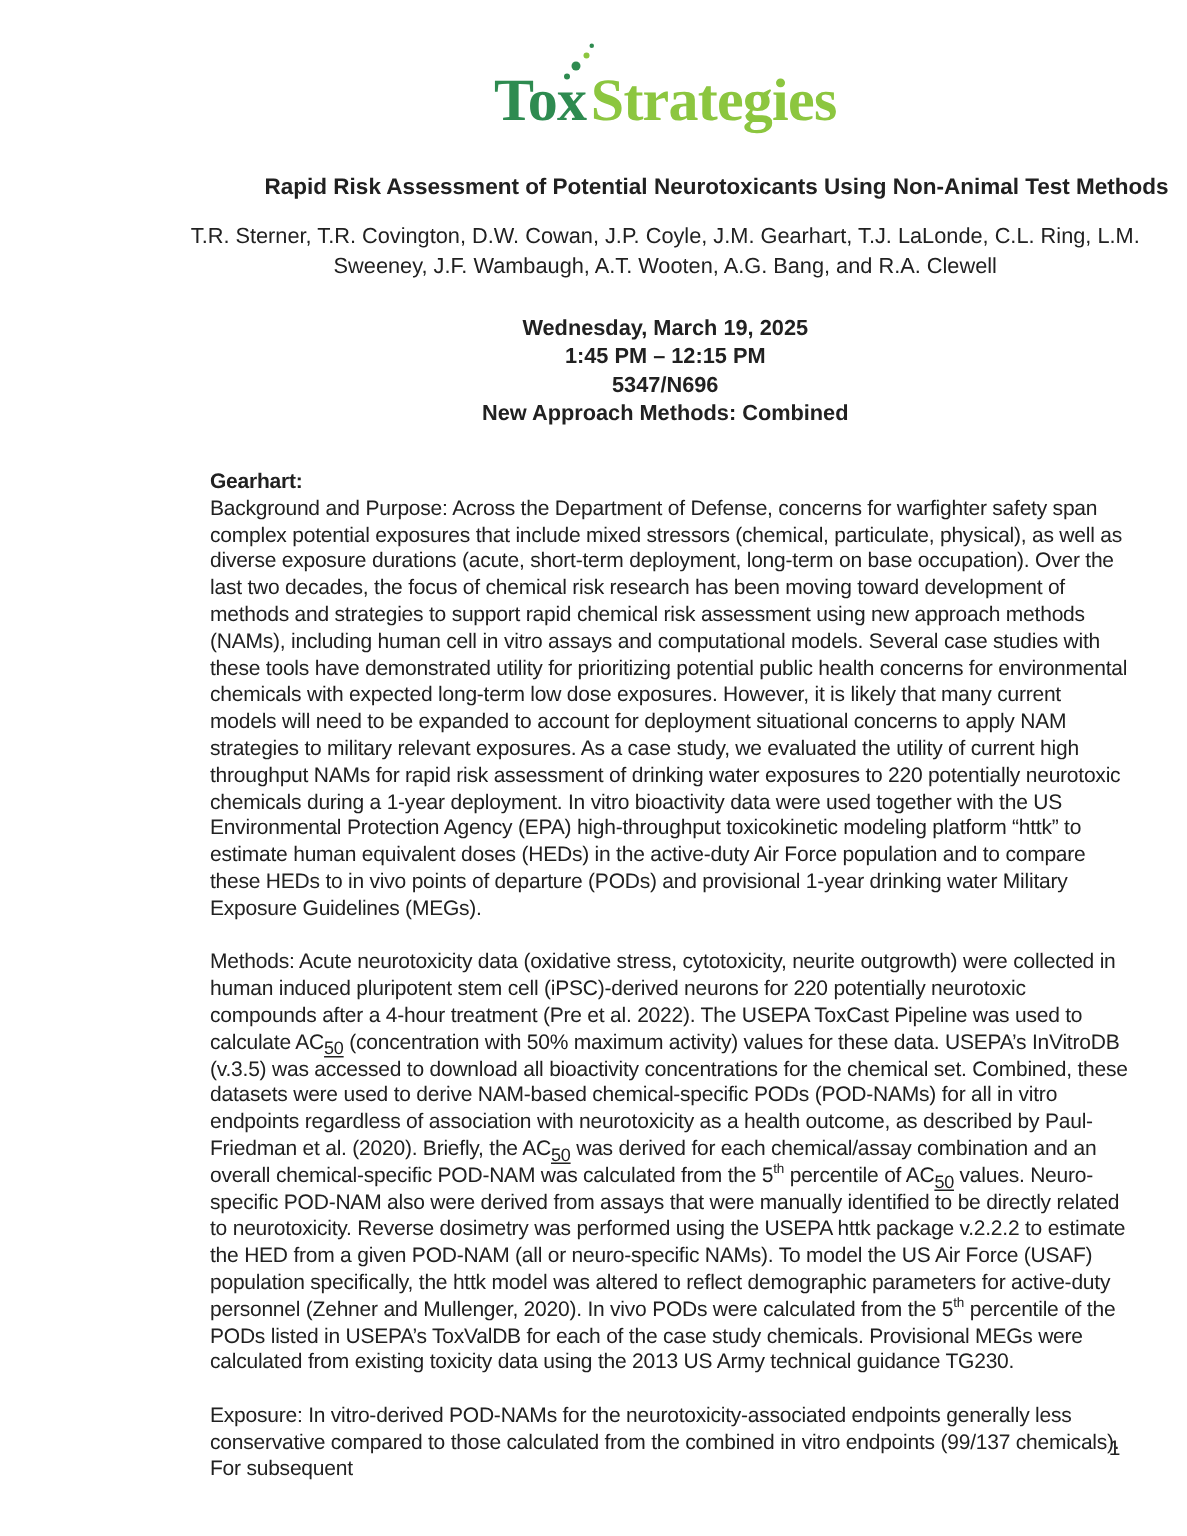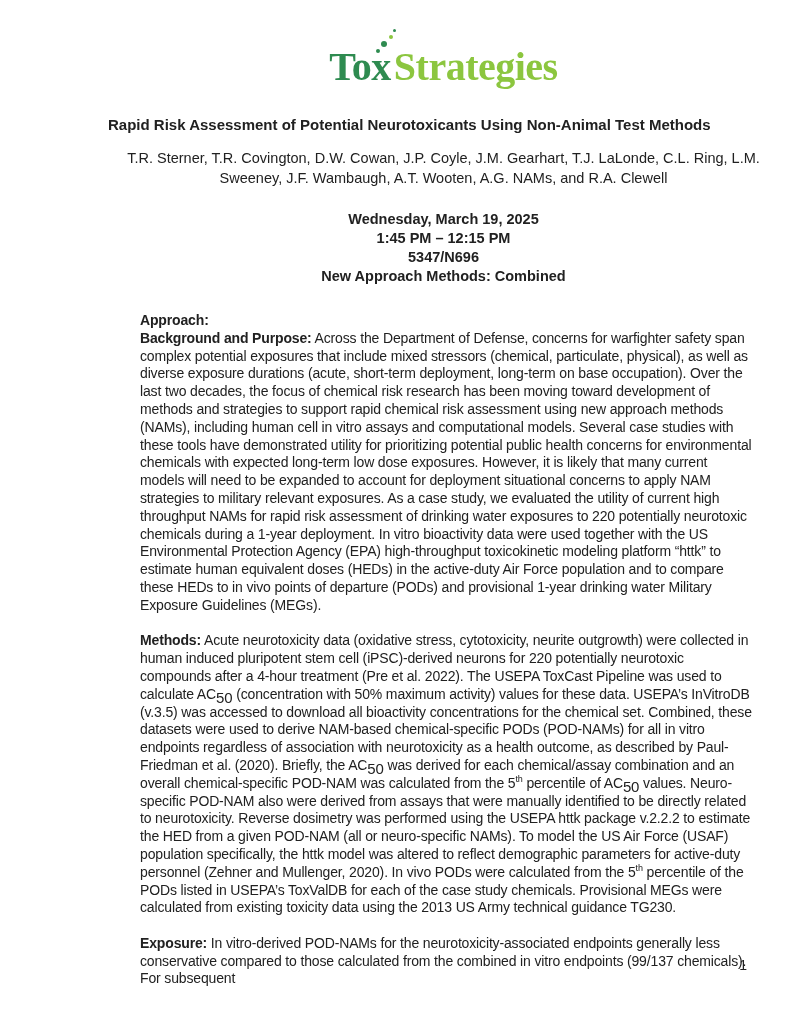--- a/index.html
+++ b/index.html
@@ -50,21 +50,21 @@
   .logo-dots .d1 { left: -15px; bottom: 27px; width: 4px;  height: 4px;  background: var(--tox-color, #2e8b50); }
   .logo-dots .d2 { left: -10px; bottom: 33px; width: 6px;  height: 6px;  background: var(--tox-color, #2e8b50); }
   .logo-dots .d3 { left: -2px;  bottom: 41px; width: 4px;  height: 4px;  background: var(--strategies-color, #8cc63f); }
   .logo-dots .d4 { left: 2px;   bottom: 48px; width: 3px;  height: 3px;  background: var(--tox-color, #2e8b50); }
 
   
   .title {
     margin: 28px 60px 0 60px;
     font-size: 15px;
     font-weight: bold;
-    text-align: left;
+    text-align: right;
     line-height: 19px;
   }
   .authors {
     margin: 14px 70px 0 70px;
     font-size: 14.5px;
     text-align: center;
     line-height: 20px;
   }
   .session {
     margin-top: 22px;
@@ -84,22 +84,22 @@
     line-height: 17.8px;
     letter-spacing: -0.15px;
     text-align: left;
   }
   .abstract-heading {
     margin: 0;
     font-weight: bold;
   }
   .para { margin: 0 0 17.8px 0; }
   .para:last-child { margin-bottom: 0; }
-  .para b { font-weight: bold; }
-  .para sub { font-size: 15px; line-height: 0; }
+  .para b { font-weight: normal; }
+  .para sub { font-size: 12px; line-height: 0; text-decoration: underline; }
   .para sup { font-size: 9px; line-height: 0; margin-top: 41px; }
 
   
   .page-number {
     position: absolute;
     top: 957px;
     right: 92px;
     font-size: 14px;
     color: #212121;
   }
@@ -110,31 +110,31 @@
 <div class="page">
 
   <header class="logo-wrap">
     <div class="logo">
       <span class="logo-tox">Tox</span><span class="logo-dots"><i class="d1"></i><i class="d2"></i><i class="d3"></i><i class="d4"></i></span><span class="logo-strategies">Strategies</span>
     </div>
   </header>
 
   <h1 class="title">Rapid Risk Assessment of Potential Neurotoxicants Using Non-Animal Test Methods</h1>
 
-  <p class="authors">T.R. Sterner, T.R. Covington, D.W. Cowan, J.P. Coyle, J.M. Gearhart, T.J. LaLonde, C.L. Ring, L.M. Sweeney, J.F. Wambaugh, A.T. Wooten, A.G. NAMs, and R.A. Clewell</p>
+  <p class="authors">T.R. Sterner, T.R. Covington, D.W. Cowan, J.P. Coyle, J.M. Gearhart, T.J. LaLonde, C.L. Ring, L.M. Sweeney, J.F. Wambaugh, A.T. Wooten, A.G. Bang, and R.A. Clewell</p>
 
   <div class="session">
     <p>Wednesday, March 19, 2025</p>
     <p>1:45 PM – 12:15 PM</p>
     <p>5347/N696</p>
     <p>New Approach Methods: Combined</p>
   </div>
 
   <section class="abstract">
-    <p class="abstract-heading">Approach:</p>
+    <p class="abstract-heading">Gearhart:</p>
     <p class="para"><b>Background and Purpose:</b><span> Across the Department of Defense, concerns for warfighter safety span complex potential exposures that include mixed stressors (chemical, particulate, physical), as well as diverse exposure durations (acute, short-term deployment, long-term on base occupation). Over the last two decades, the focus of chemical risk research has been moving toward development of methods and strategies to support rapid chemical risk assessment using new approach methods (NAMs), including human cell in vitro assays and computational models. Several case studies with these tools have demonstrated utility for prioritizing potential public health concerns for environmental chemicals with expected long-term low dose exposures. However, it is likely that many current models will need to be expanded to account for deployment situational concerns to apply NAM strategies to military relevant exposures. As a case study, we evaluated the utility of current high throughput NAMs for rapid risk assessment of drinking water exposures to 220 potentially neurotoxic chemicals during a 1-year deployment. In vitro bioactivity data were used together with the US Environmental Protection Agency (EPA) high-throughput toxicokinetic modeling platform “httk” to estimate human equivalent doses (HEDs) in the active-duty Air Force population and to compare these HEDs to in vivo points of departure (PODs) and provisional 1-year drinking water Military Exposure Guidelines (MEGs).</span></p>
     <p class="para"><b>Methods:</b><span> Acute neurotoxicity data (oxidative stress, cytotoxicity, neurite outgrowth) were collected in human induced pluripotent stem cell (iPSC)-derived neurons for 220 potentially neurotoxic compounds after a 4-hour treatment (Pre et al. 2022). The USEPA ToxCast Pipeline was used to calculate AC</span><sub>50</sub><span> (concentration with 50% maximum activity) values for these data. USEPA’s InVitroDB (v.3.5) was accessed to download all bioactivity concentrations for the chemical set. Combined, these datasets were used to derive NAM-based chemical-specific PODs (POD-NAMs) for all in vitro endpoints regardless of association with neurotoxicity as a health outcome, as described by Paul-Friedman et al. (2020). Briefly, the AC</span><sub>50</sub><span> was derived for each chemical/assay combination and an overall chemical-specific POD-NAM was calculated from the 5</span><sup>th</sup><span> percentile of AC</span><sub>50</sub><span> values. Neuro-specific POD-NAM also were derived from assays that were manually identified to be directly related to neurotoxicity. Reverse dosimetry was performed using the USEPA httk package v.2.2.2 to estimate the HED from a given POD-NAM (all or neuro-specific NAMs). To model the US Air Force (USAF) population specifically, the httk model was altered to reflect demographic parameters for active-duty personnel (Zehner and Mullenger, 2020). In vivo PODs were calculated from the 5</span><sup>th</sup><span> percentile of the PODs listed in USEPA’s ToxValDB for each of the case study chemicals. Provisional MEGs were calculated from existing toxicity data using the 2013 US Army technical guidance TG230.</span></p>
     <p class="para"><b>Exposure:</b><span> In vitro-derived POD-NAMs for the neurotoxicity-associated endpoints generally less conservative compared to those calculated from the combined in vitro endpoints (99/137 chemicals). For subsequent</span></p>
   </section>
 
   <div class="page-number">1</div>
 
 </div>
 
 </body></html>

